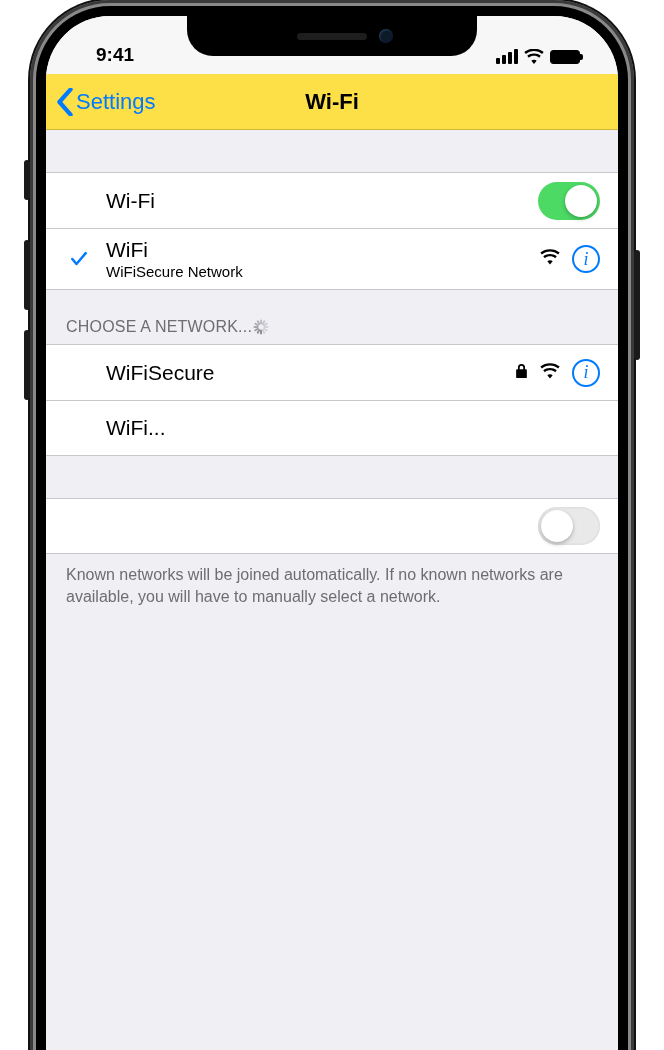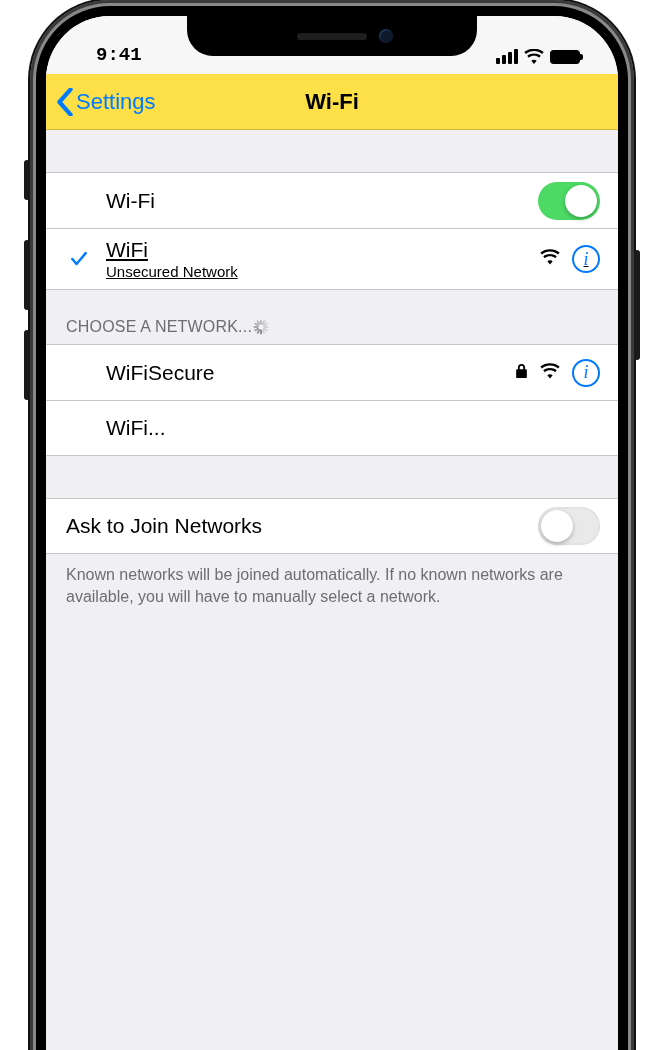--- a/index.html
+++ b/index.html
@@ -70,21 +70,20 @@
 
   
   .status-bar {
     height: 58px;
     background: #f7f7f7;
     display: flex;
     justify-content: space-between;
     align-items: flex-end;
     padding: 0 28px 4px 34px;
     position: relative;
-    font-family: Liberation Mono, monospace;
   }
   .status-time {
     font-size: 19px;
     font-weight: 600;
     color: #000;
     margin-left: 16px;
     margin-bottom: 4px;
   }
   .status-right {
     display: flex;
@@ -292,29 +291,29 @@
 
       <div class="cell cell-sep group-first">
         <span class="cell-label">Wi-Fi</span>
         <div class="right">
           <div class="toggle on">
             <div class="knob"></div>
           </div>
         </div>
       </div>
 
-      <div class="cell group-last" style="min-height:62px;text-decoration:underline;">
+      <div class="cell group-last" style="min-height:62px;">
         <div class="left-slot check">
           <svg viewBox="0 0 24 24">
               <path fill="none" stroke="#007aff" stroke-width="3" stroke-linecap="round" stroke-linejoin="round" d="M4 12l5 6L20 5"></path>
             </svg>
         </div>
         <div class="cell-col">
           <span class="cell-label">WiFi</span>
-          <span class="cell-sub">Unsecured Network</span>
+          <span class="cell-sub">WiFiSecure Network</span>
         </div>
         <div class="right">
           <span class="wifi-icon">
             <svg viewBox="0 0 24 18">
                 <path fill="#000" d="M12 18l-3.2-3.9C9.6 13.4 10.7 13 12 13s2.4.4 3.2 1.1L12 18zm6.2-7.5C16.5 9 14.3 8.2 12 8.2S7.5 9 5.8 10.5L3.9 8.2C6.1 6.4 8.9 5.4 12 5.4s5.9 1 8.1 2.8l-1.9 2.3zM21.7 6C19 3.7 15.6 2.4 12 2.4S5 3.7 2.3 6L.4 3.7C3.5 1 7.6-.4 12-.4S20.5 1 23.6 3.7L21.7 6z"></path>
               </svg>
           </span>
           <div class="info-btn">i</div>
         </div>
       </div>
@@ -354,21 +353,20 @@
         </div>
       </div>
 
       <div class="cell group-last">
         <span class="cell-label">WiFi...</span>
       </div>
 
       <div style="height:42px;"></div>
 
       <div class="cell nopad group-first group-last">
-        <span class="cell-label">Ask to Join Networks</span>
         <div class="right">
           <div class="toggle">
             <div class="knob"></div>
           </div>
         </div>
       </div>
 
       <div class="footer-text">Known networks will be joined automatically. If no known networks are available, you will have to manually select a network.</div>
 
     </div>

